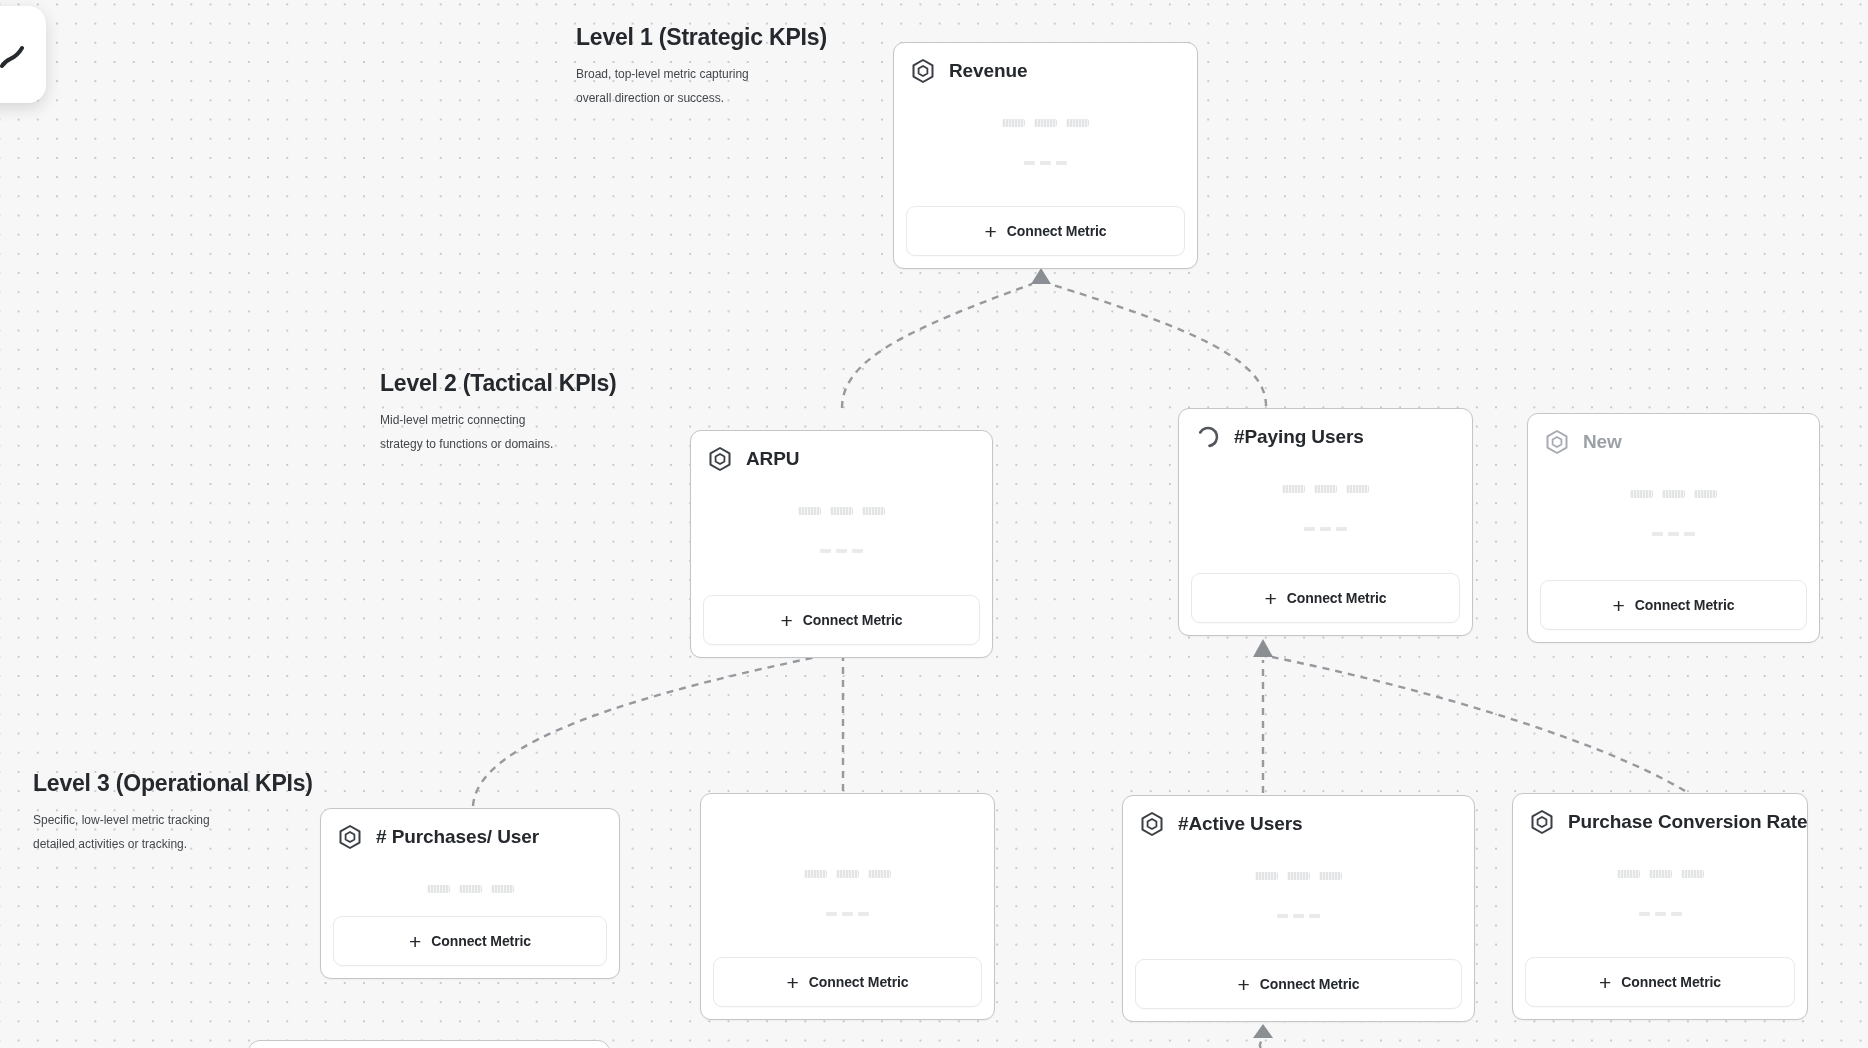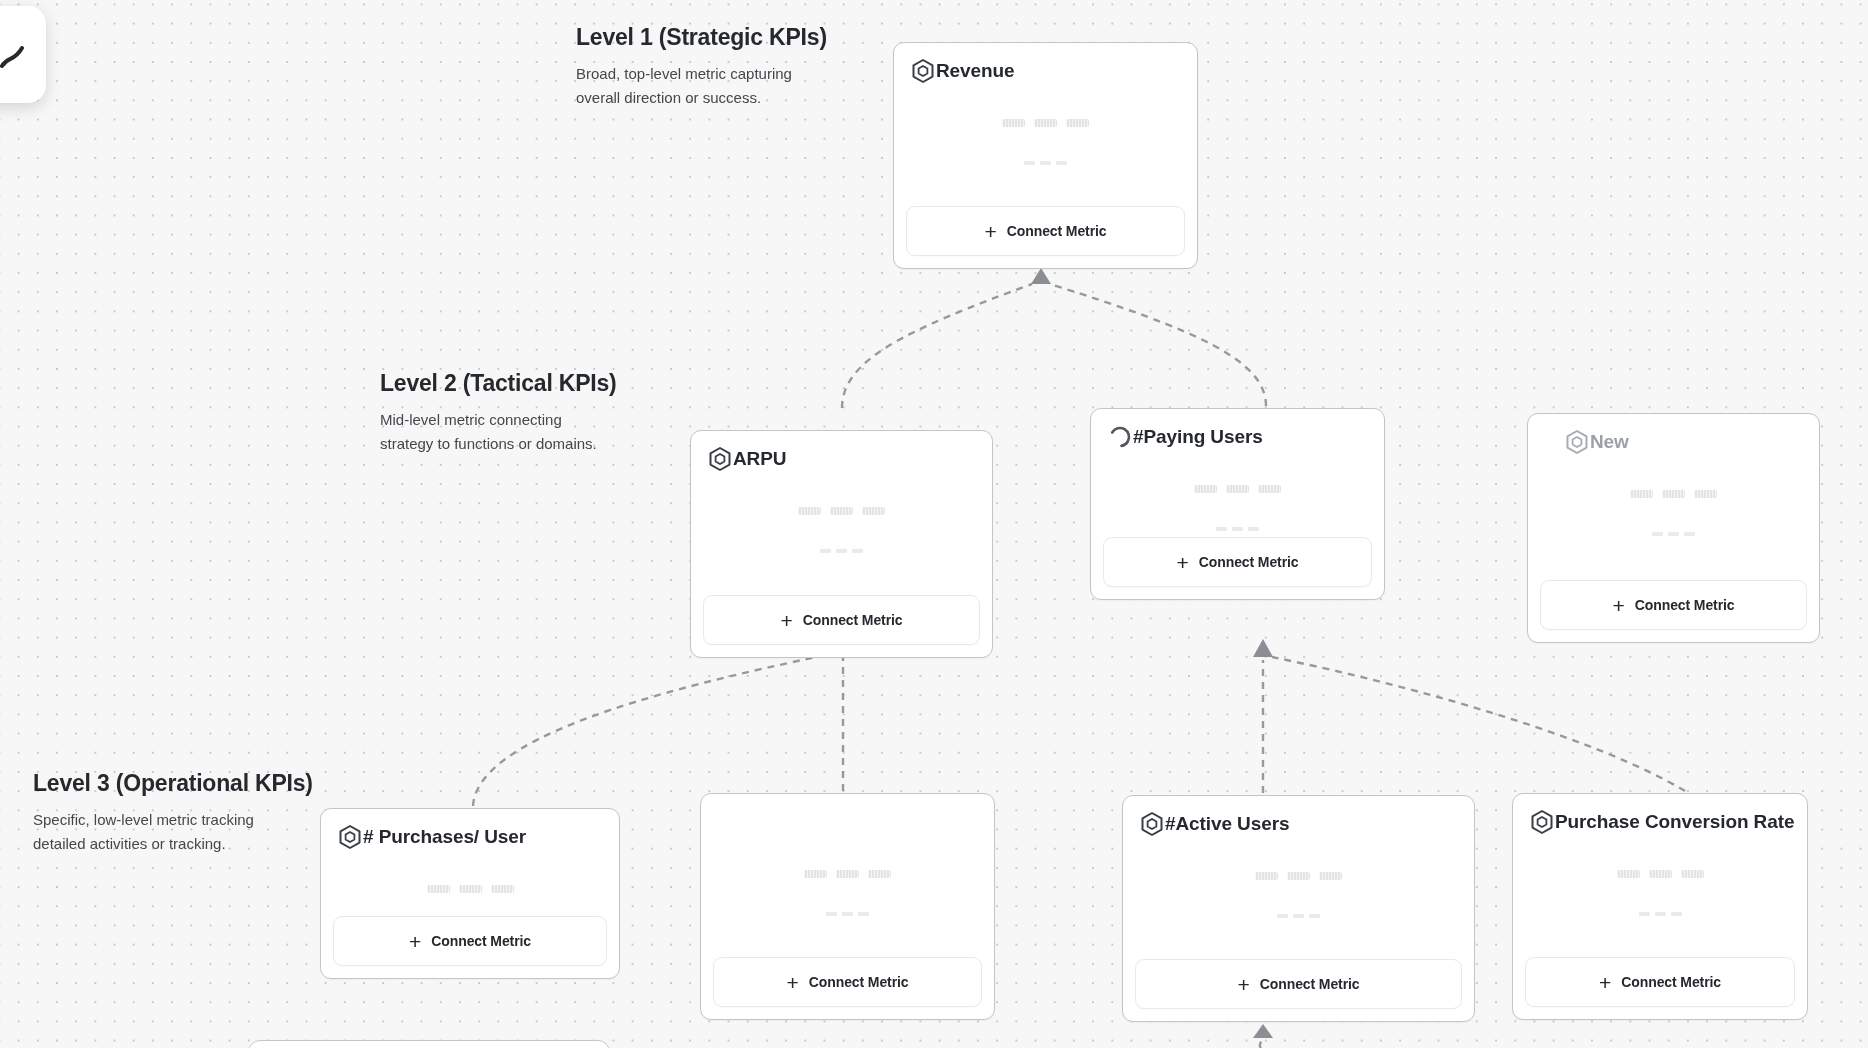--- a/index.html
+++ b/index.html
@@ -9,28 +9,28 @@
     background-color:#f7f7f7;
     background-image:radial-gradient(circle,#c7c9cb 1.3px,transparent 1.5px);
     background-size:19.2px 19.2px;
     background-position:9px 14px;
   }
   .canvas{position:absolute;inset:0;}
 
   
   .level-block{position:absolute;}
   .level-title{font-size:23px;font-weight:700;color:#25292e;letter-spacing:-0.2px;margin:0 0 11px 0;text-align:right;}
-  .level-desc{font-size:15px;color:#43474c;line-height:24px;}
+  .level-desc{font-size:12px;color:#43474c;line-height:24px;}
 
   
   .card{
     position:absolute;background:#fff;border:1.5px solid #c3c6c8;border-radius:11px;
     box-shadow:0 1px 2px rgba(0,0,0,0.04);box-sizing:border-box;
   }
-  .card-header{display:flex;align-items:center;padding:15px 16px 0 16px;}
+  .card-header{display:flex;align-items:center;gap:13px;padding:15px 16px 0 16px;}
   .card-title{font-size:19px;font-weight:700;color:#25292e;letter-spacing:-0.1px;white-space:nowrap;}
   .card--draft .card-title{color:#9ca1a7;}
   .card--draft .hex-outer,.card--draft .hex-inner{stroke:#a7acb2;}
   .skel-row1{position:absolute;top:76px;left:0;right:0;display:flex;justify-content:center;gap:9px;}
   .skel-row1 span{width:23px;height:8px;border-radius:2px;background:#e3e4e6;
     background-image:repeating-linear-gradient(90deg,rgba(255,255,255,.65) 0 1px,transparent 1px 3px);}
   .skel-row2{position:absolute;top:118px;left:0;right:0;display:flex;justify-content:center;gap:5px;}
   .skel-row2 span{width:11px;height:4px;border-radius:1px;background:#e9eaec;}
   .connect-btn{
     position:absolute;left:12px;right:12px;bottom:12px;height:48px;border-radius:9px;
@@ -146,21 +146,21 @@
         <span></span>
         <span></span>
         <span></span>
       </div>
     <div class="connect-btn">
       <span class="connect-plus">+</span>
       <span class="connect-label">Connect Metric</span>
     </div>
   </div>
 
-  <div class="card" style="left:1090px;top:408px;width:295px;height:192px;">
+  <div class="card" style="left:1178px;top:408px;width:295px;height:228px;">
     <div class="card-header">
       <span class="icon-wrap">
         <svg width="26" height="26" viewBox="0 0 26 26">
             <circle cx="13" cy="13" r="9" fill="none" stroke="#53575d" stroke-width="2.6" stroke-linecap="round" stroke-dasharray="36 21" transform="rotate(-150 13 13)"></circle>
           </svg>
       </span>
       <span class="card-title">#Paying Users</span>
     </div>
     <div class="skel-row1">
         <span></span>
@@ -171,21 +171,21 @@
         <span></span>
         <span></span>
         <span></span>
       </div>
     <div class="connect-btn">
       <span class="connect-plus">+</span>
       <span class="connect-label">Connect Metric</span>
     </div>
   </div>
 
-  <div class="card card--draft" style="left:1527px;top:413px;width:293px;height:230px;padding-left:20px;">
+  <div class="card card--draft" style="left:1527px;top:413px;width:293px;height:230px;">
     <div class="card-header">
       <span class="icon-wrap">
         <svg width="26" height="26" viewBox="0 0 26 26">
             <path class="hex-outer" d="M13 2 L22.5 7.4 V18.6 L13 24 L3.5 18.6 V7.4 Z" fill="none" stroke="#a7acb2" stroke-width="2" stroke-linejoin="round"></path>
             <path class="hex-inner" d="M13 8 L17.4 10.5 V15.5 L13 18 L8.6 15.5 V10.5 Z" fill="none" stroke="#a7acb2" stroke-width="1.8" stroke-linejoin="round"></path>
           </svg>
       </span>
       <span class="card-title">New</span>
     </div>
     <div class="skel-row1">

